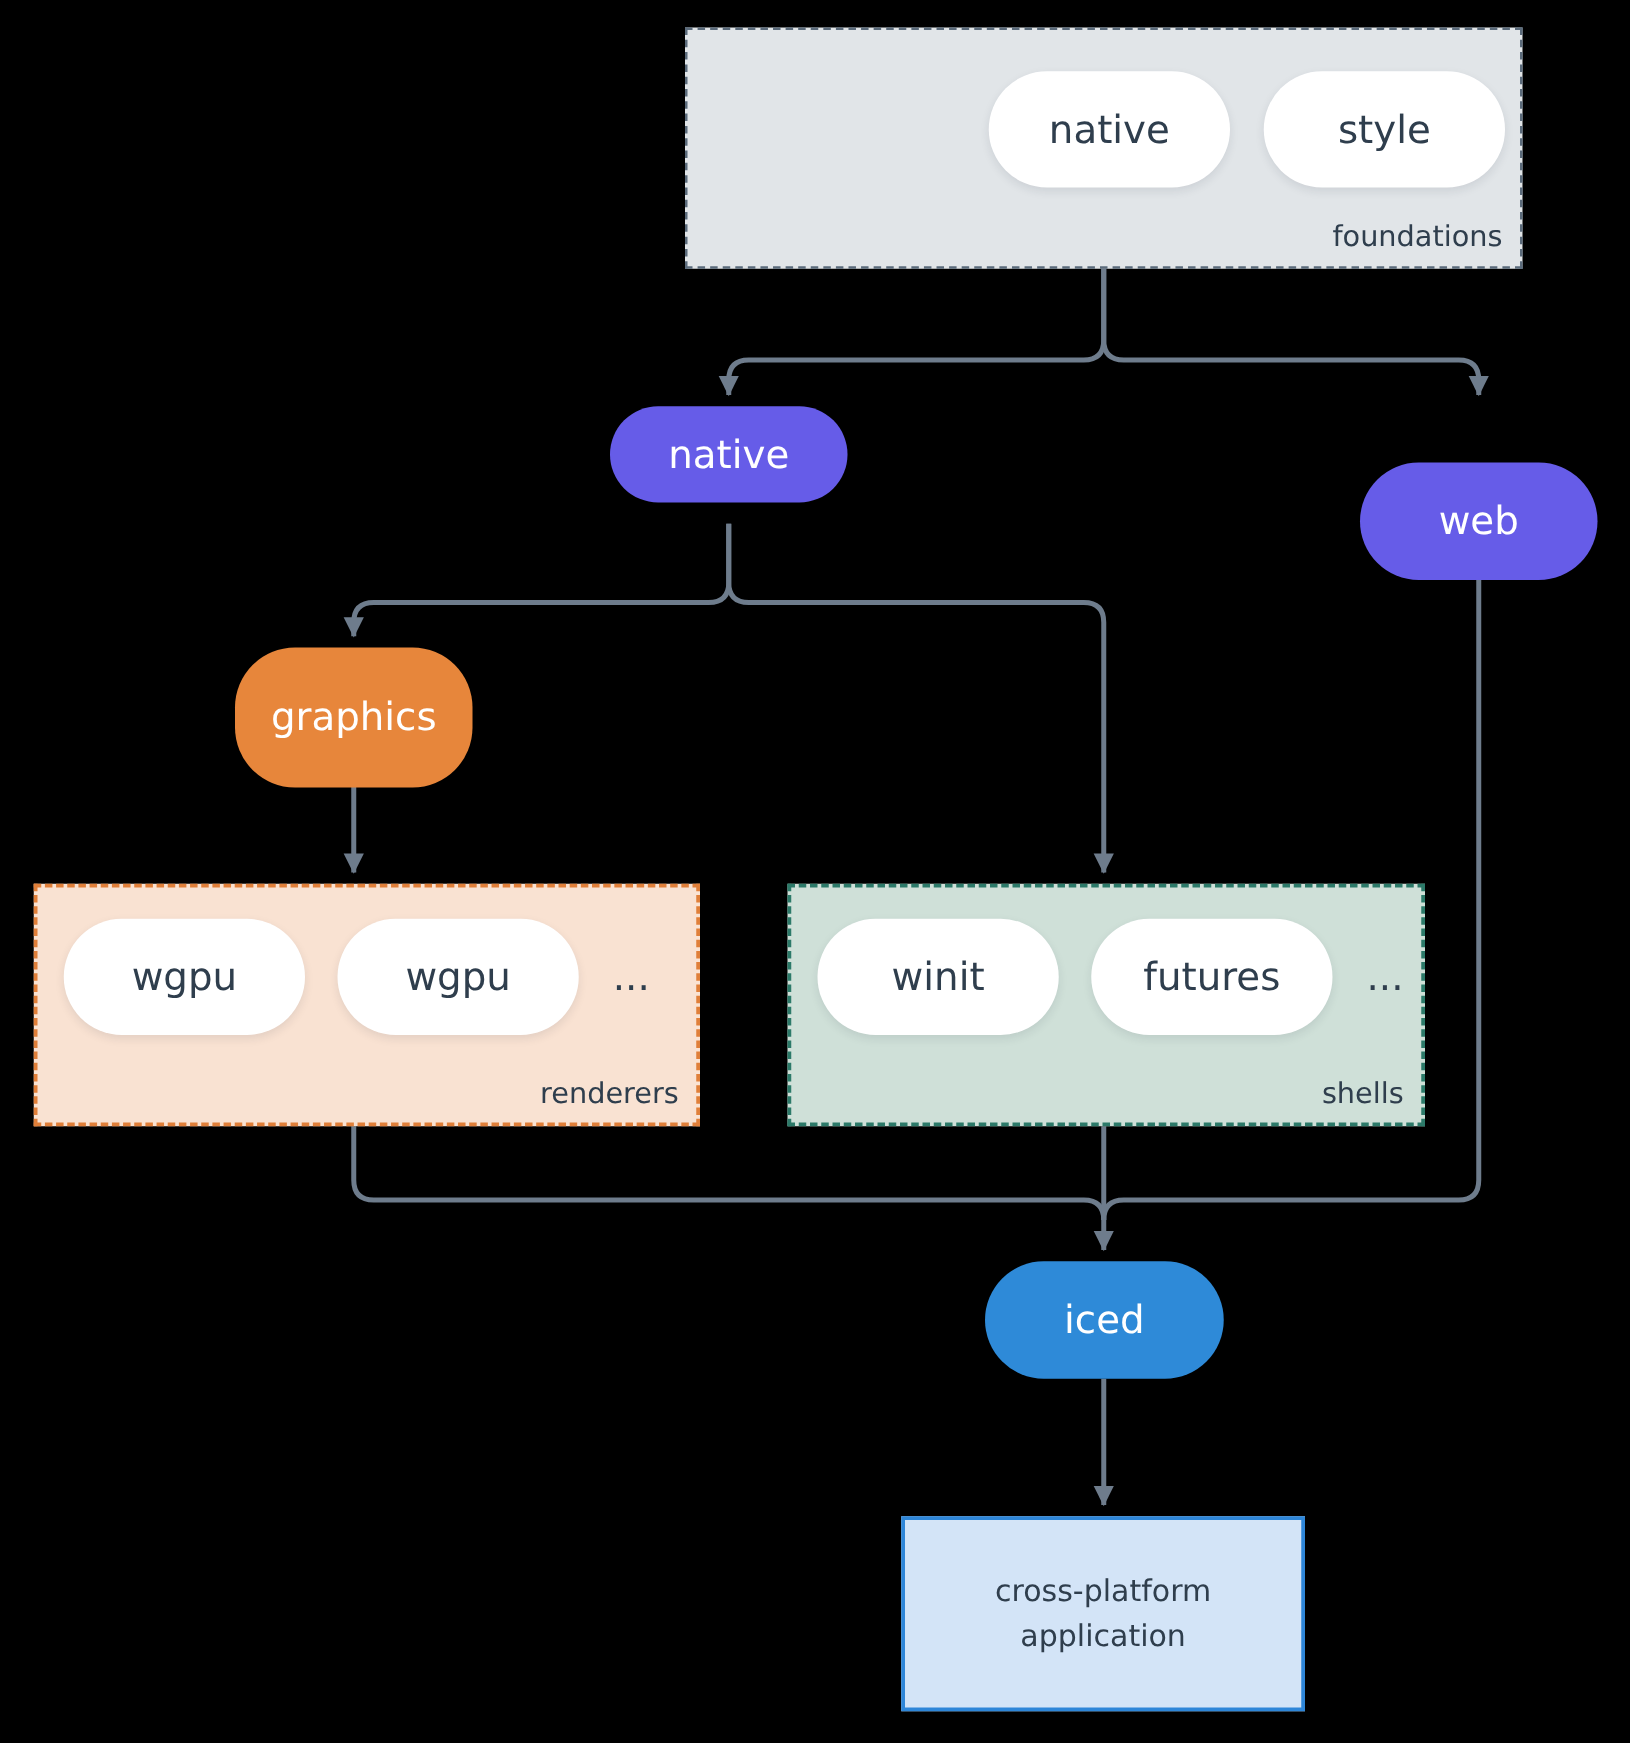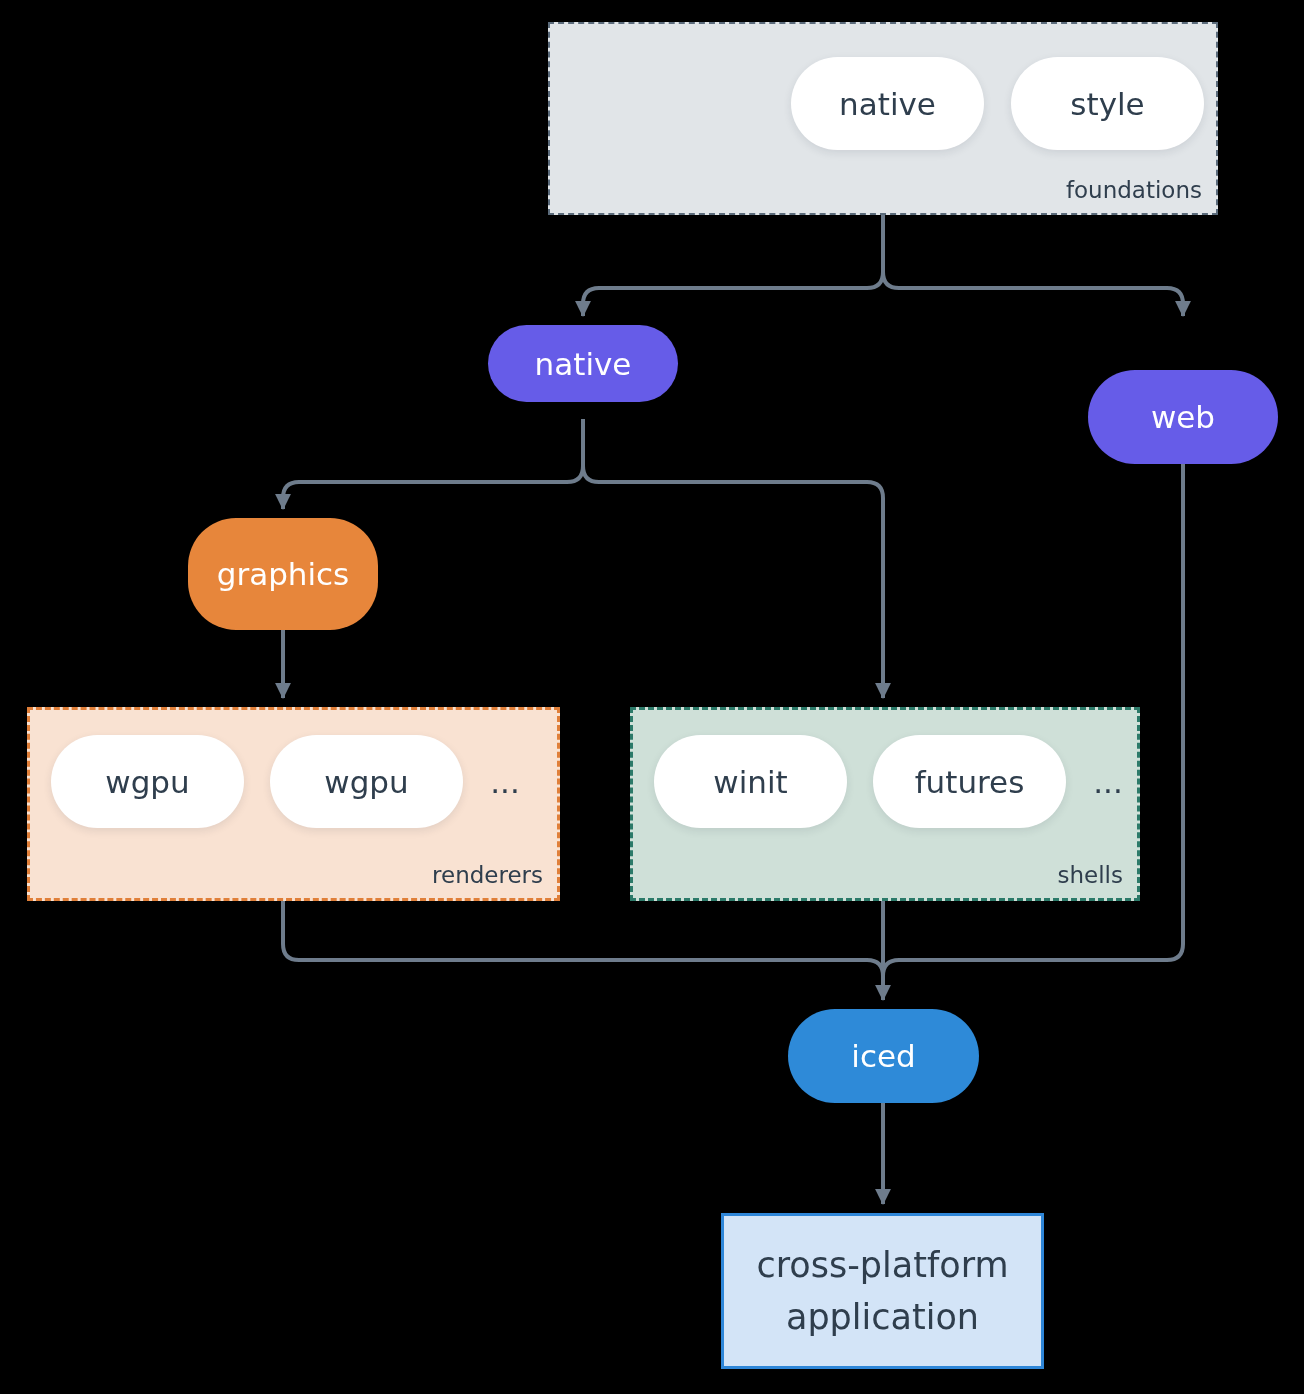--- a/index.html
+++ b/index.html
@@ -55,21 +55,21 @@
     font-size:31px;color:var(--text-dark);}
 
   .node-native{left:488px;top:325px;width:190px;height:77px;background:var(--purple);color:var(--text-light);}
   .node-web{left:1088px;top:325px;width:190px;height:94px;background:var(--purple);color:var(--text-light);margin-top:45px;}
   .node-graphics{left:188px;top:518px;width:190px;height:112px;background:var(--orange);color:var(--text-light);}
   .node-iced{left:788px;top:1009px;width:191px;height:94px;background:var(--blue);color:var(--text-light);}
 
   .app-box{position:absolute;left:721px;top:1213px;width:323px;height:156px;z-index:2;
     box-sizing:border-box;background:var(--app-fill);border:3px solid var(--app-border);
     display:flex;align-items:center;justify-content:center;text-align:center;
-    font-size:35px;line-height:1.5;color:var(--text-dark);padding:0 12px;}
+    font-size:24px;line-height:1.5;color:var(--text-dark);padding:0 12px;}
 </style>
 </head>
 <body>
 
 <div class="canvas">
 
   <svg class="arrows" width="1304" height="1394" viewBox="0 0 1304 1394">
     <defs>
       <marker id="ah" viewBox="0 0 10 10" refX="8.5" refY="5" markerWidth="4.5" markerHeight="4.5" orient="auto-start-reverse">
         <path d="M 0 0.5 L 9 5 L 0 9.5 z"></path>

